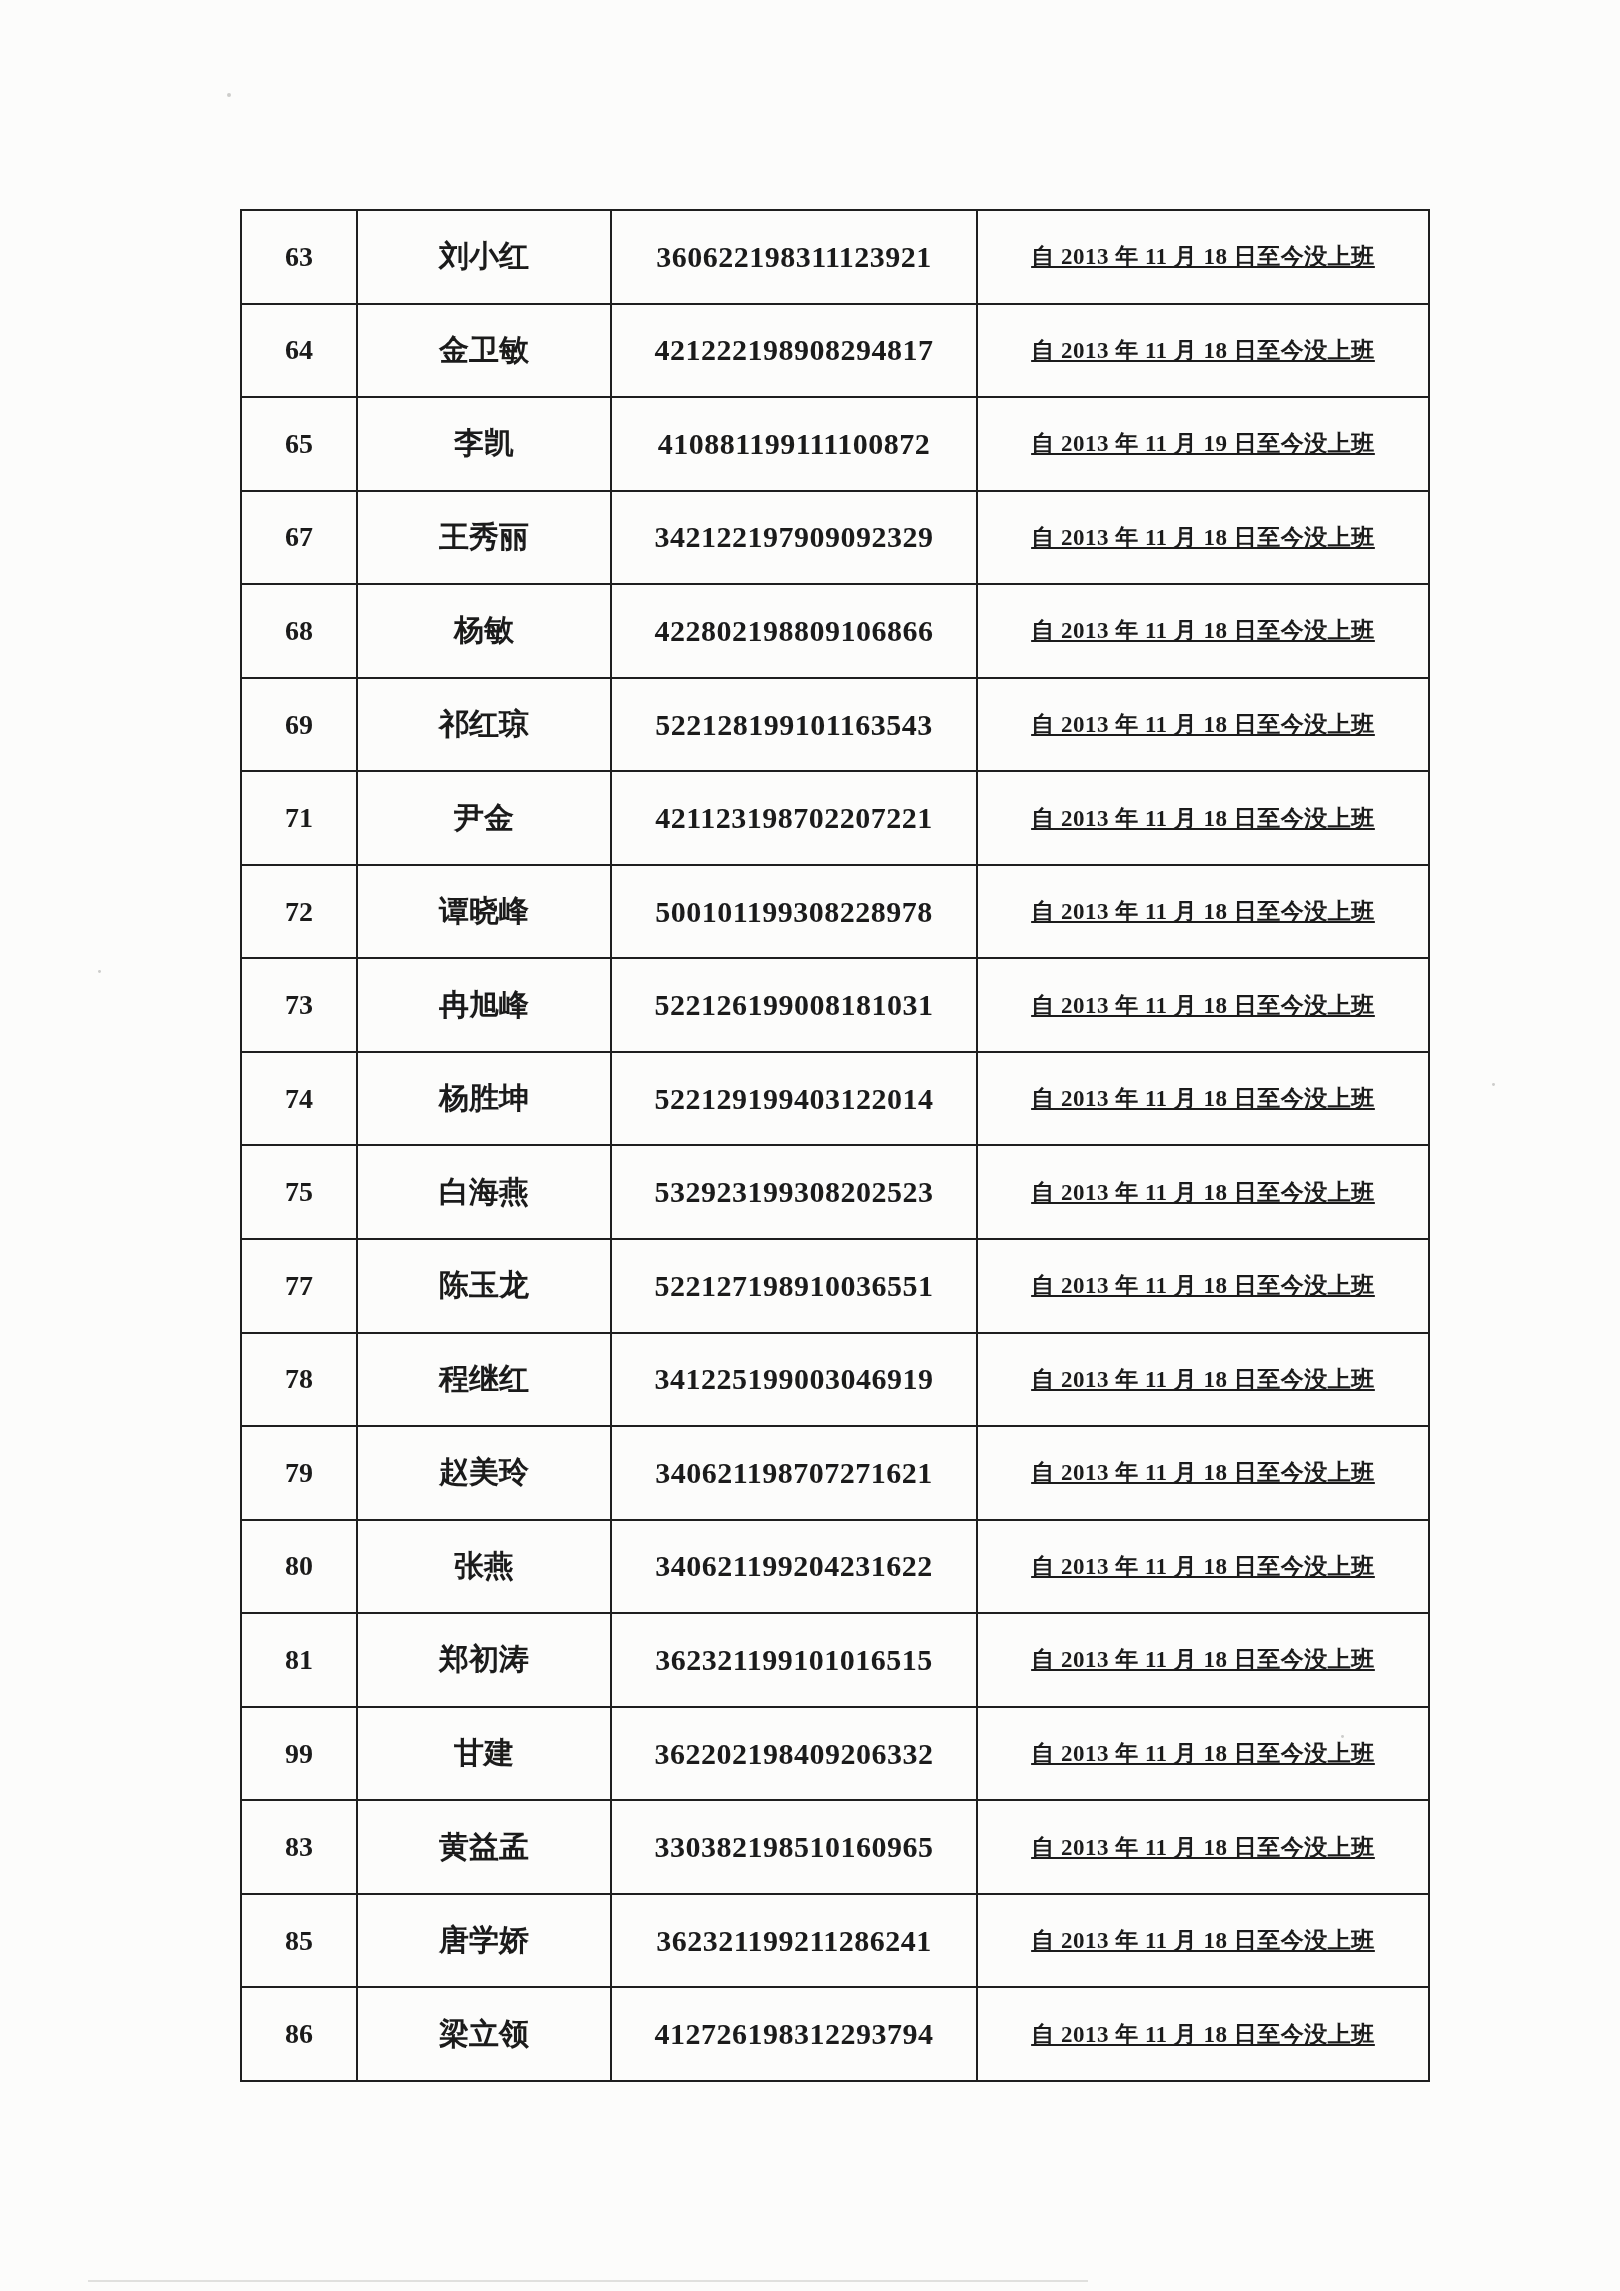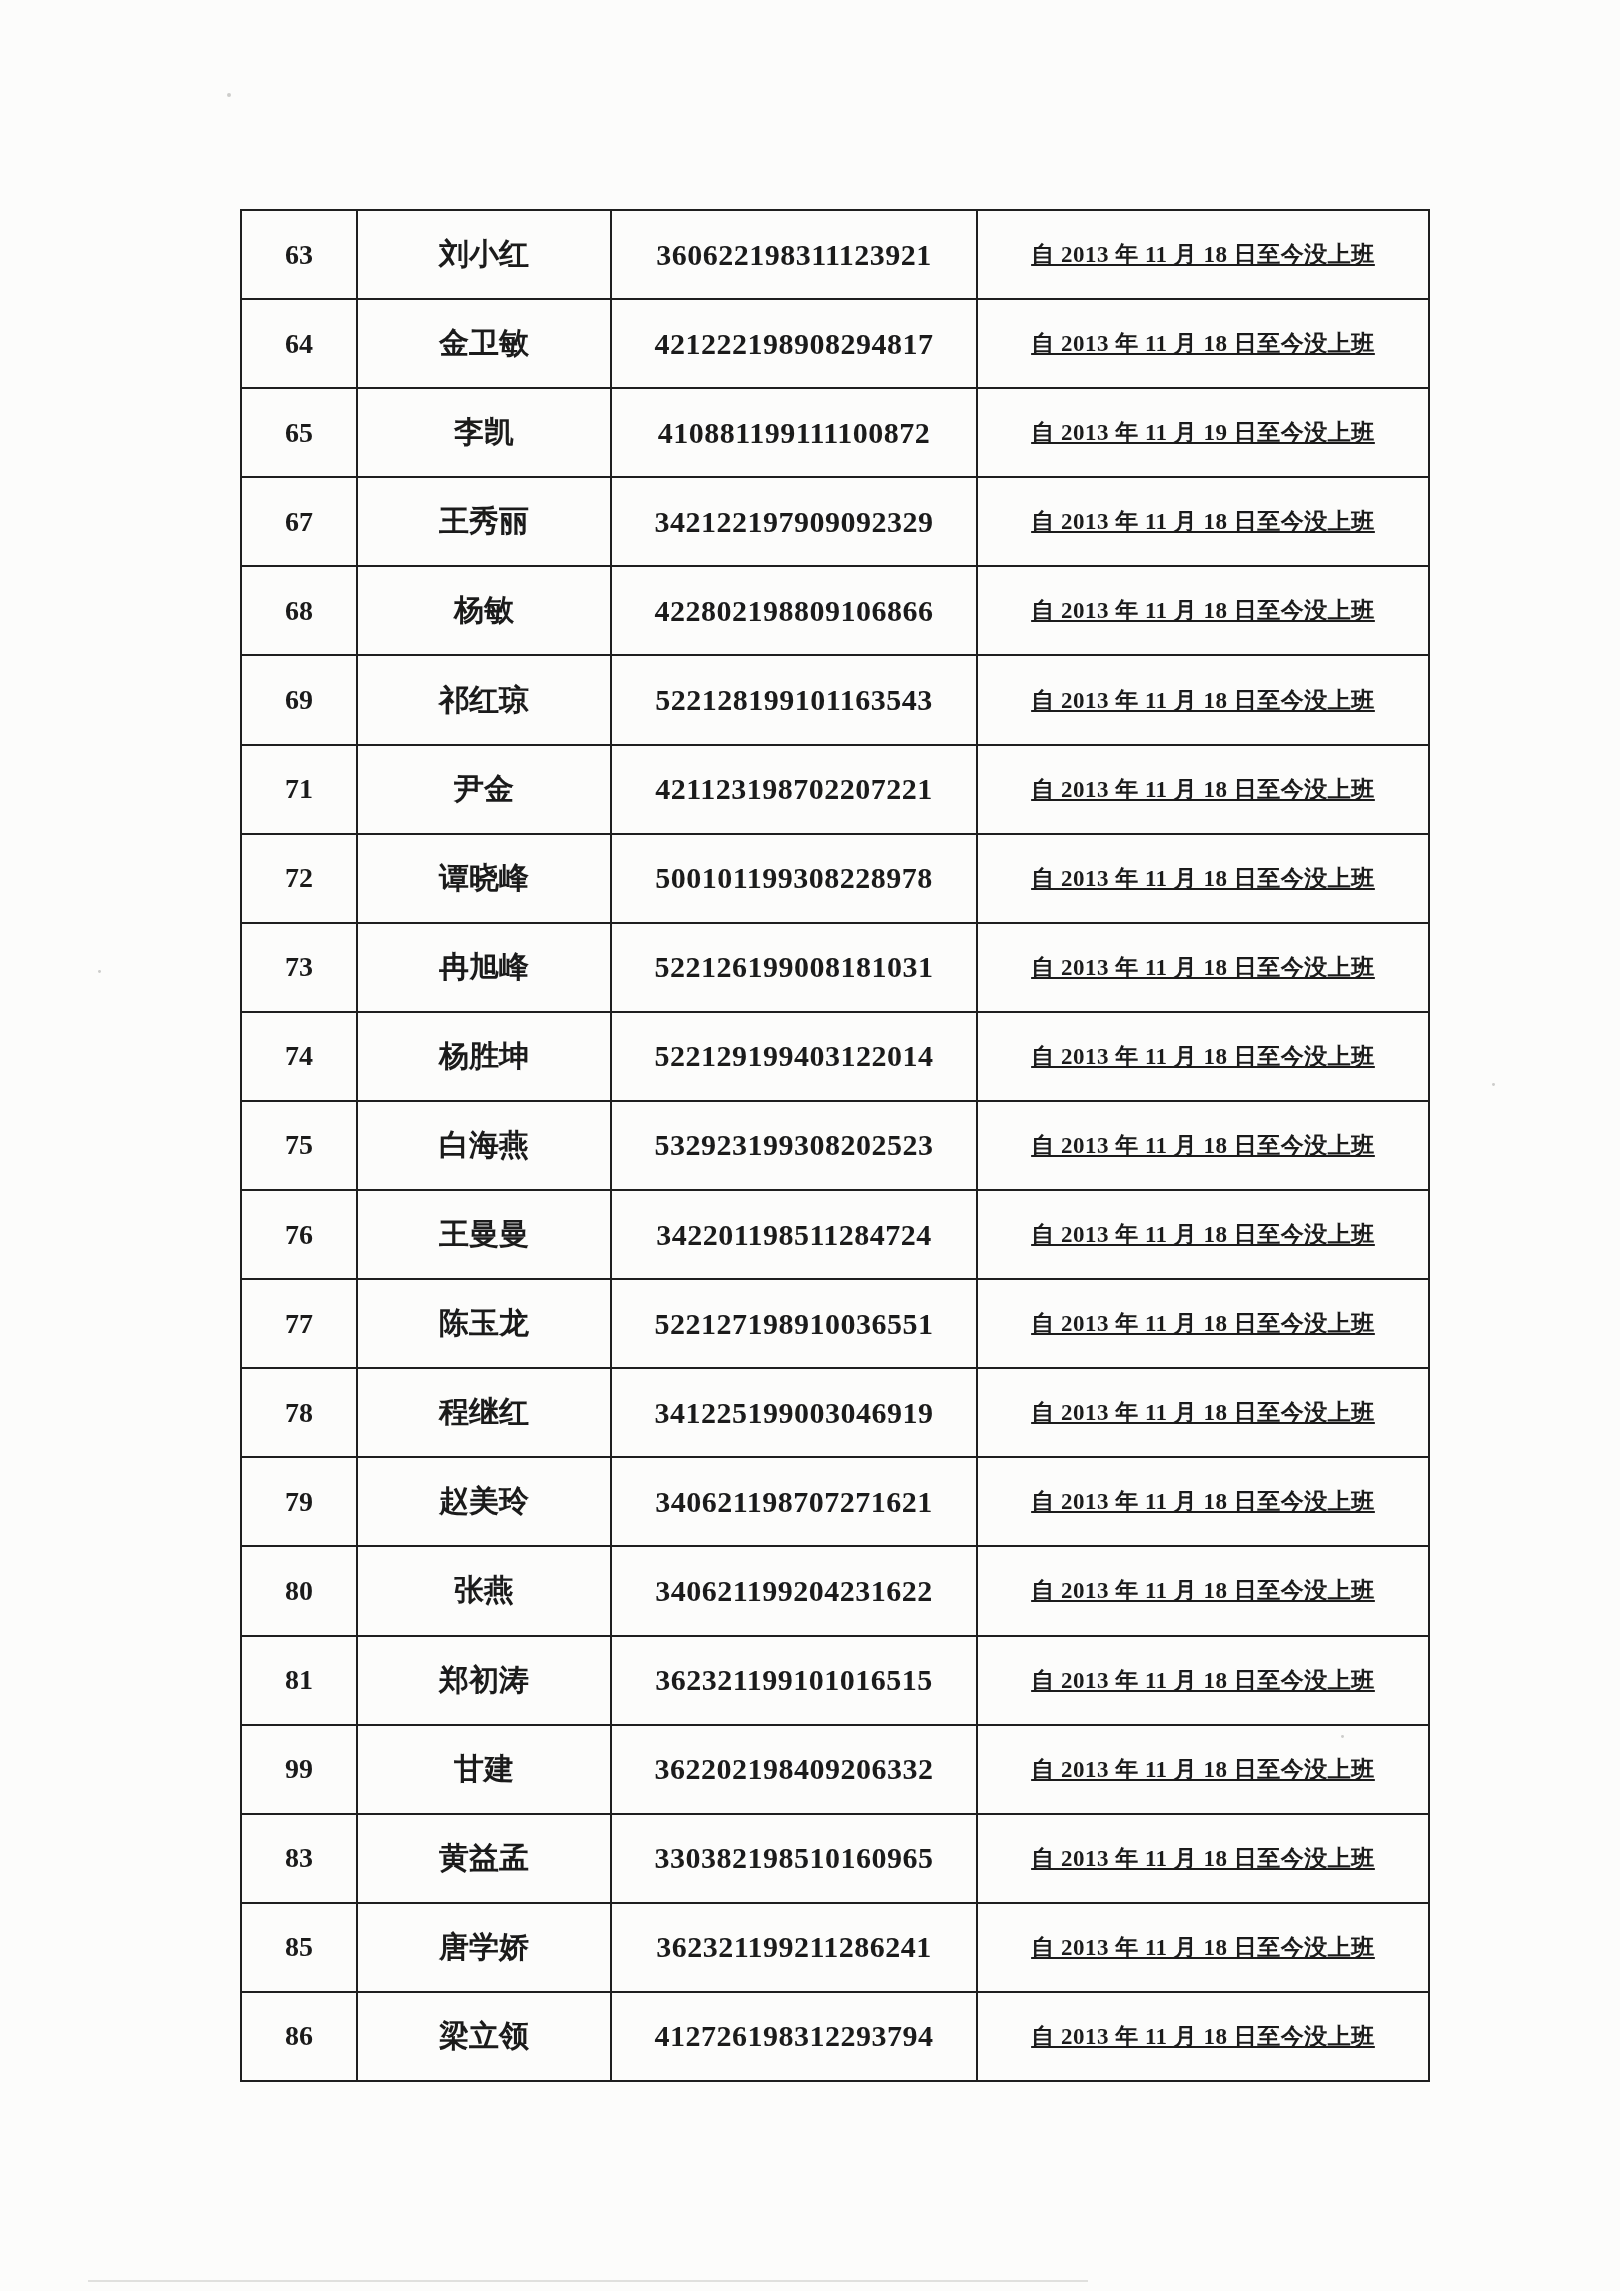--- a/index.html
+++ b/index.html
@@ -139,26 +139,20 @@
           <td class="cell-id">522129199403122014</td>
           <td class="cell-status">自 2013 年 11 月 18 日至今没上班</td>
         </tr>
         <tr>
           <td class="cell-index">75</td>
           <td class="cell-name">白海燕</td>
           <td class="cell-id">532923199308202523</td>
           <td class="cell-status">自 2013 年 11 月 18 日至今没上班</td>
         </tr>
         <tr>
-          <td class="cell-index">76</td>
-          <td class="cell-name">王曼曼</td>
-          <td class="cell-id">342201198511284724</td>
-          <td class="cell-status">自 2013 年 11 月 18 日至今没上班</td>
-        </tr>
-        <tr>
           <td class="cell-index">77</td>
           <td class="cell-name">陈玉龙</td>
           <td class="cell-id">522127198910036551</td>
           <td class="cell-status">自 2013 年 11 月 18 日至今没上班</td>
         </tr>
         <tr>
           <td class="cell-index">78</td>
           <td class="cell-name">程继红</td>
           <td class="cell-id">341225199003046919</td>
           <td class="cell-status">自 2013 年 11 月 18 日至今没上班</td>

